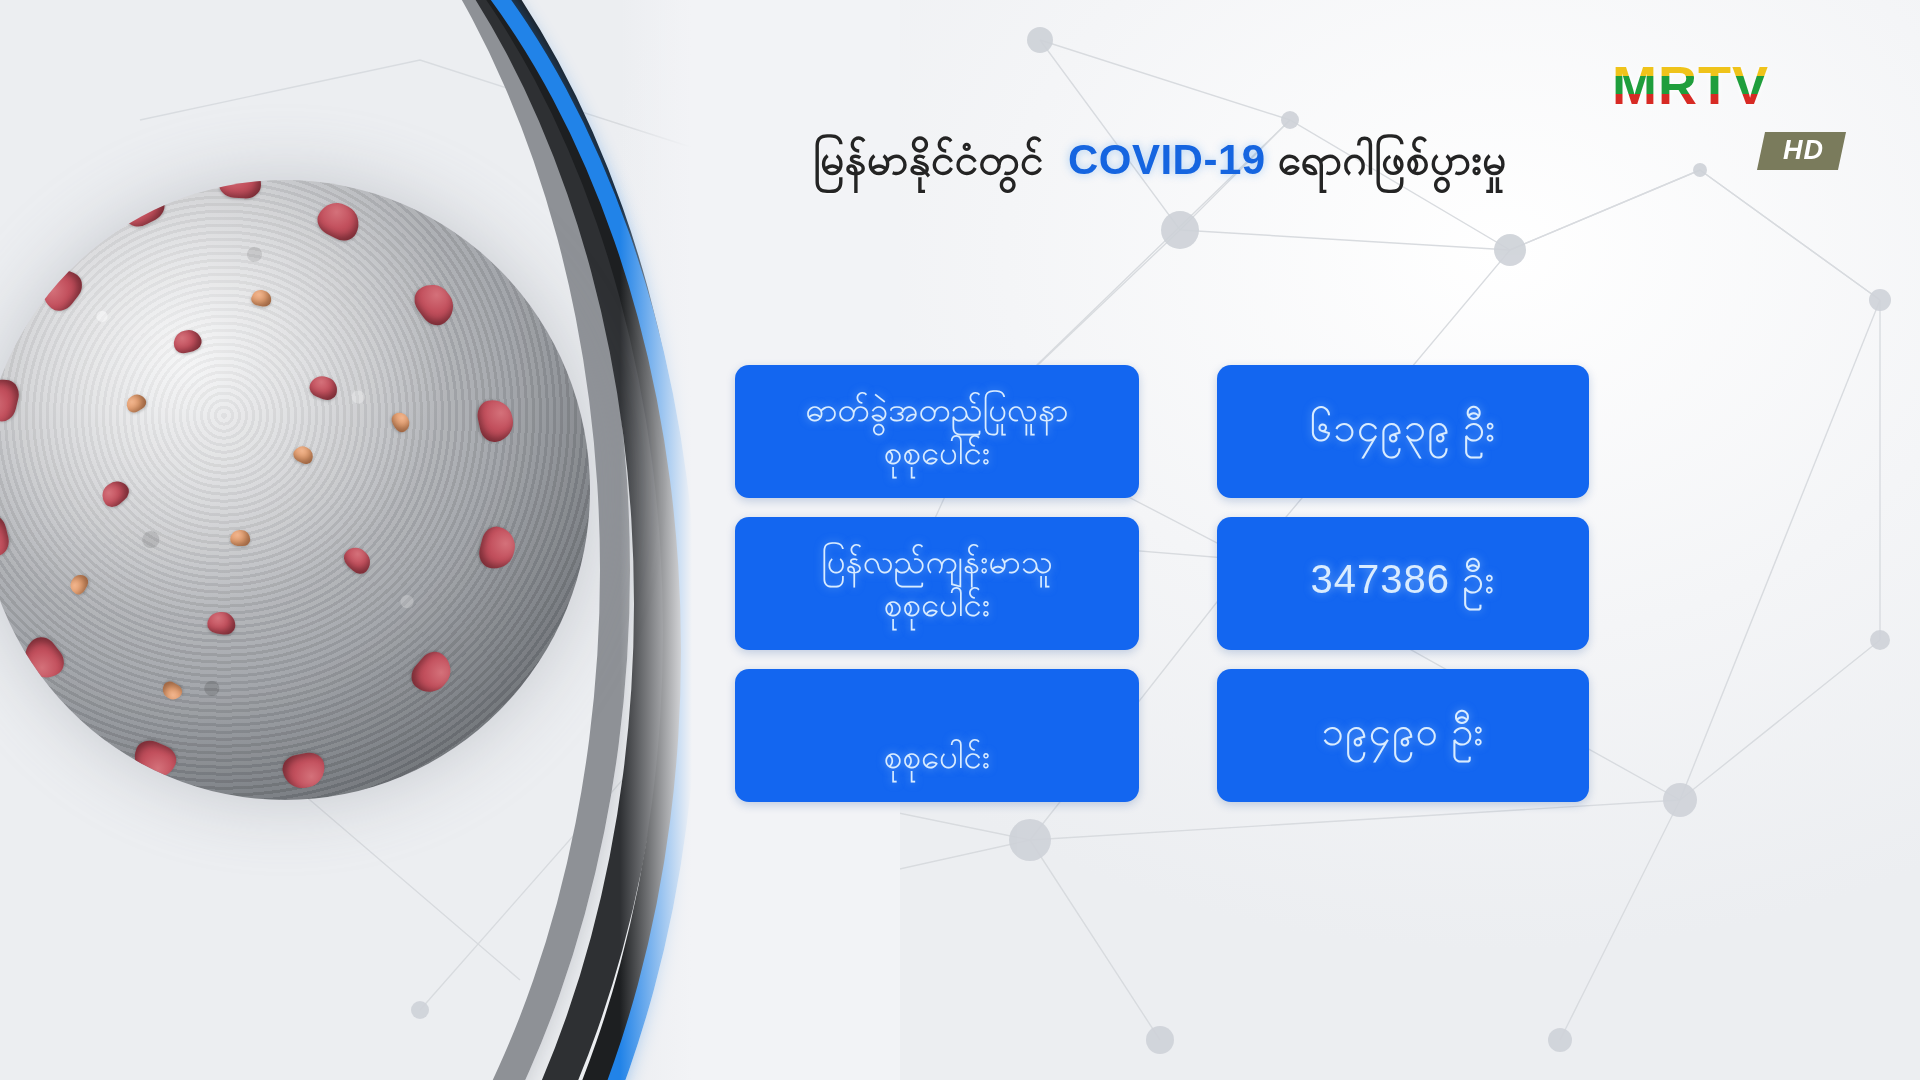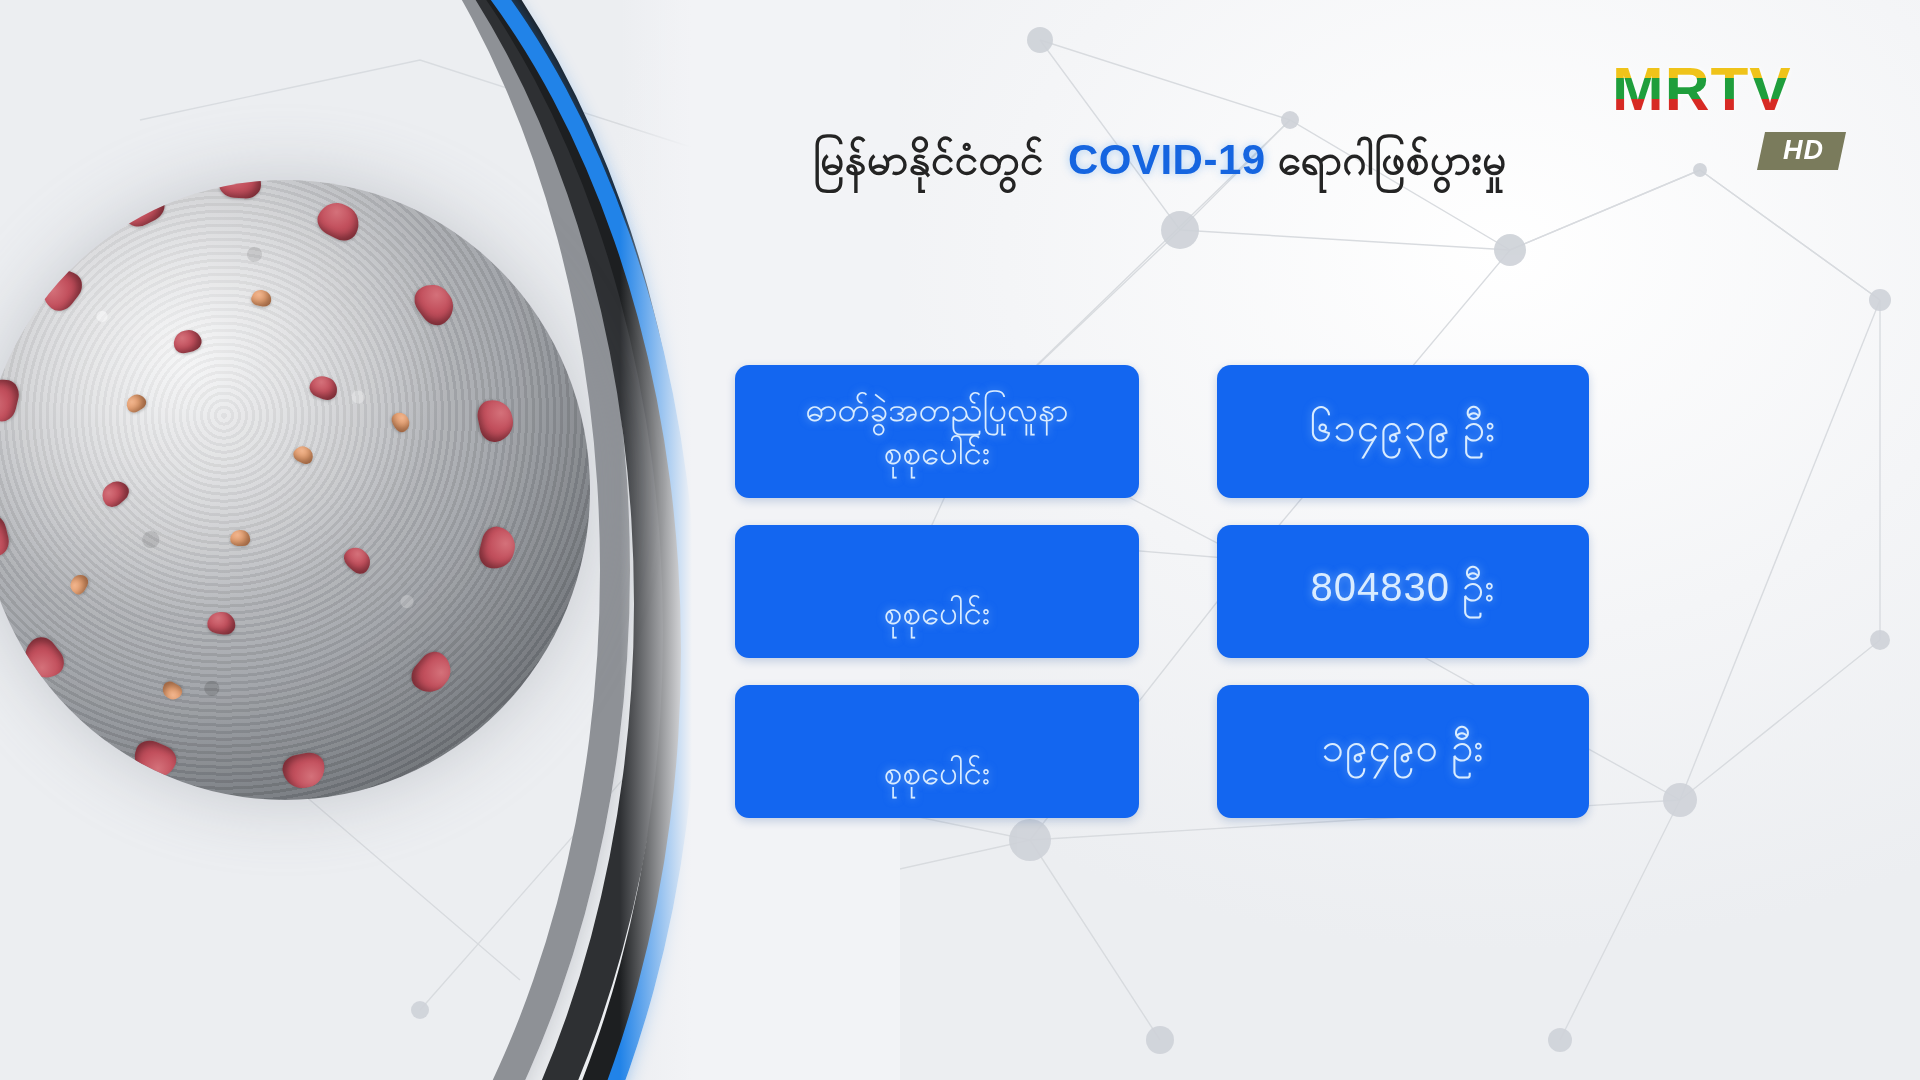--- a/index.html
+++ b/index.html
@@ -138,21 +138,21 @@
   .logo {
     position: absolute;
     right: 78px;
     top: 58px;
     width: 230px;
     height: 108px;
   }
   .logo-word {
     font-family: "Liberation Sans", sans-serif;
     font-weight: 700;
-    font-size: 62px;
+    font-size: 54px;
     letter-spacing: 1px;
     line-height: 1;
     background-image: linear-gradient(
         180deg,
         #efc31a 0%, #efc31a 33%,
         #1f9e3c 33%, #1f9e3c 66%,
         #d72a24 66%, #d72a24 100%);
     -webkit-background-clip: text;
     background-clip: text;
     color: transparent;
@@ -196,21 +196,21 @@
   }
 
   
   .stats {
     position: absolute;
     left: 735px;
     top: 365px;
     width: 890px;
     display: flex;
     flex-direction: column;
-    gap: 27px;
+    gap: 19px;
   }
   .stat-row {
     display: flex;
     gap: 78px;
     align-items: stretch;
   }
   .pill {
     background: #1366f0;
     border-radius: 14px;
     color: #d9ecff;
@@ -344,25 +344,25 @@
           <span>ဓာတ်ခွဲအတည်ပြုလူနာ</span><br>
           <span>စုစုပေါင်း</span>
         </span>
       </div>
       <div class="pill pill-value">၆၁၄၉၃၉ ဦး</div>
     </div>
 
     <div class="stat-row">
       <div class="pill pill-label">
         <span>
-          <br>
+          <span>ပြန်လည်ကျန်းမာသူ</span><br>
           <span>စုစုပေါင်း</span>
         </span>
       </div>
-      <div class="pill pill-value">804830 ဦး</div>
+      <div class="pill pill-value">347386 ဦး</div>
     </div>
 
     <div class="stat-row">
       <div class="pill pill-label">
         <span>
           <br>
           <span>စုစုပေါင်း</span>
         </span>
       </div>
       <div class="pill pill-value">၁၉၄၉၀ ဦး</div>

